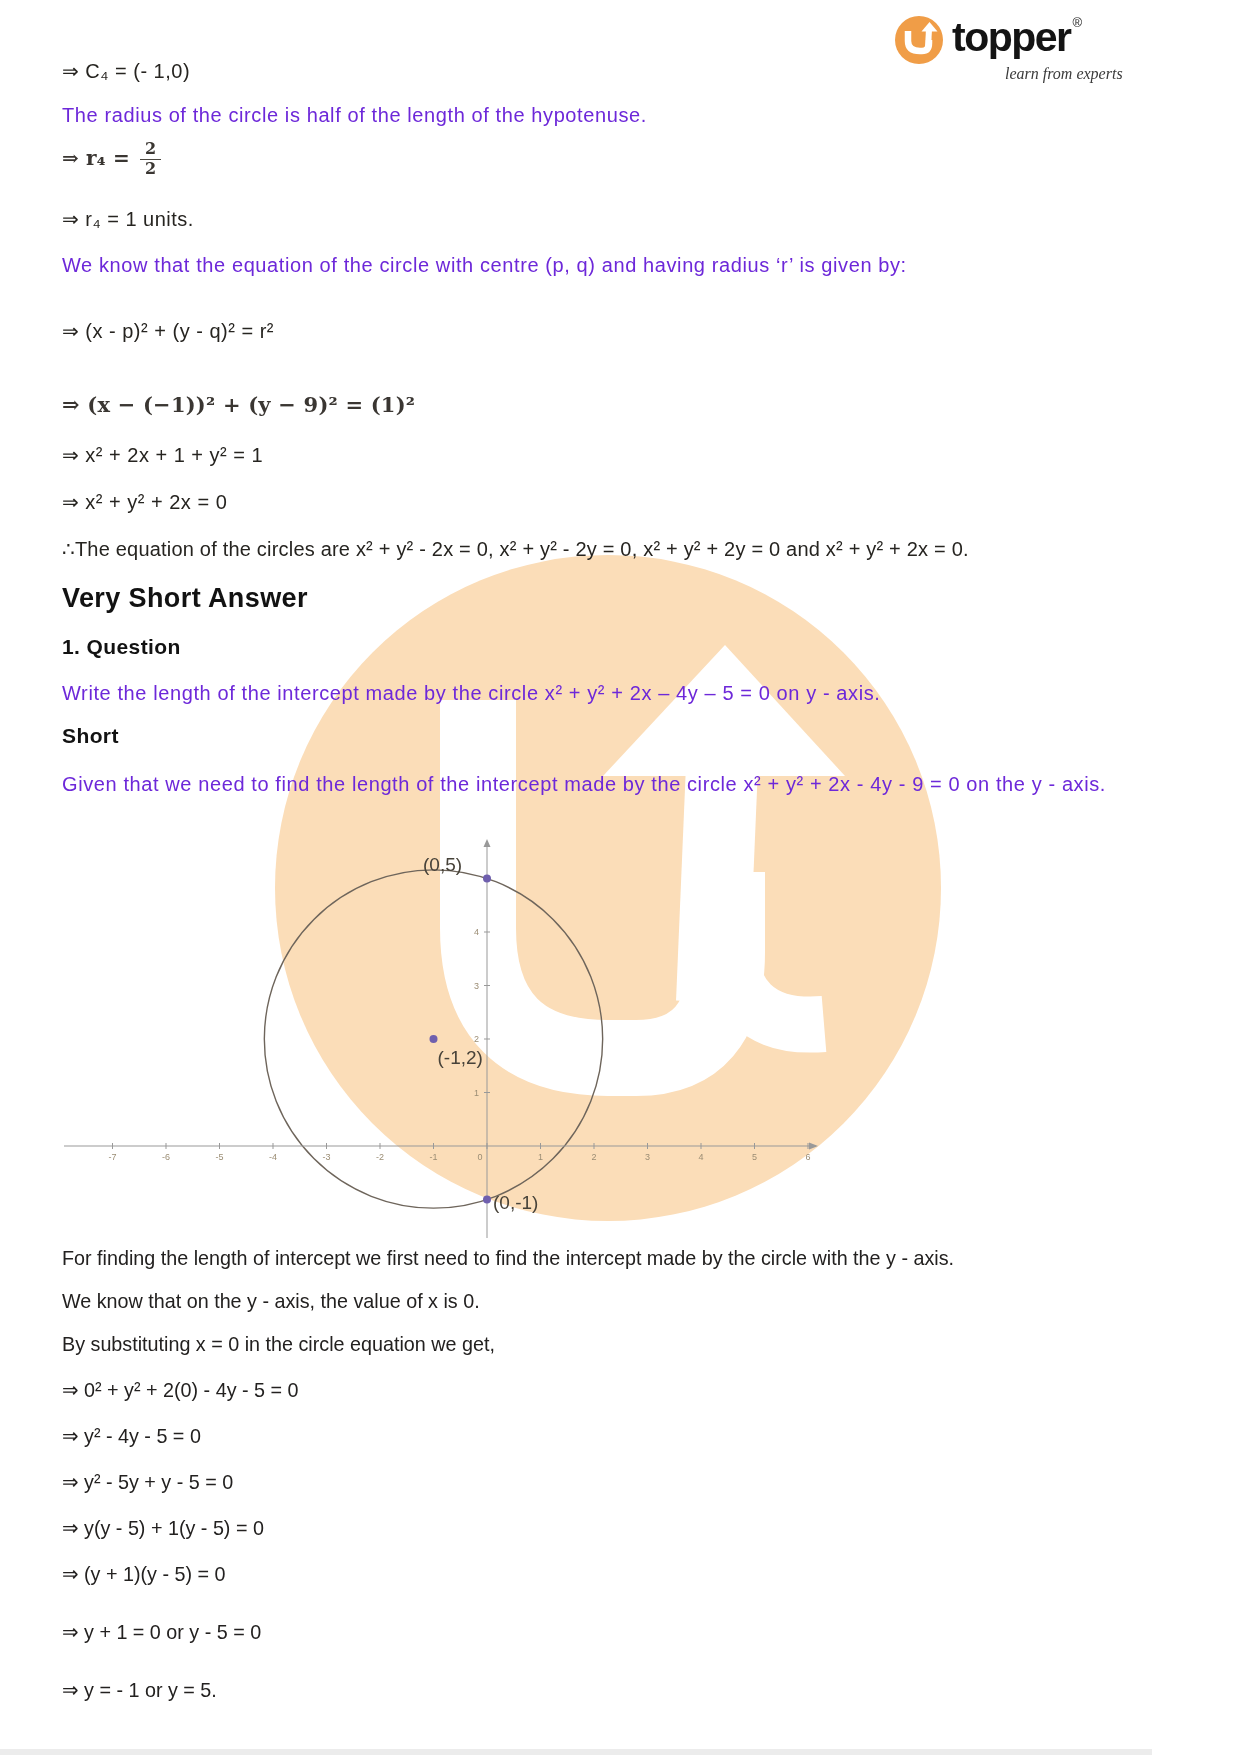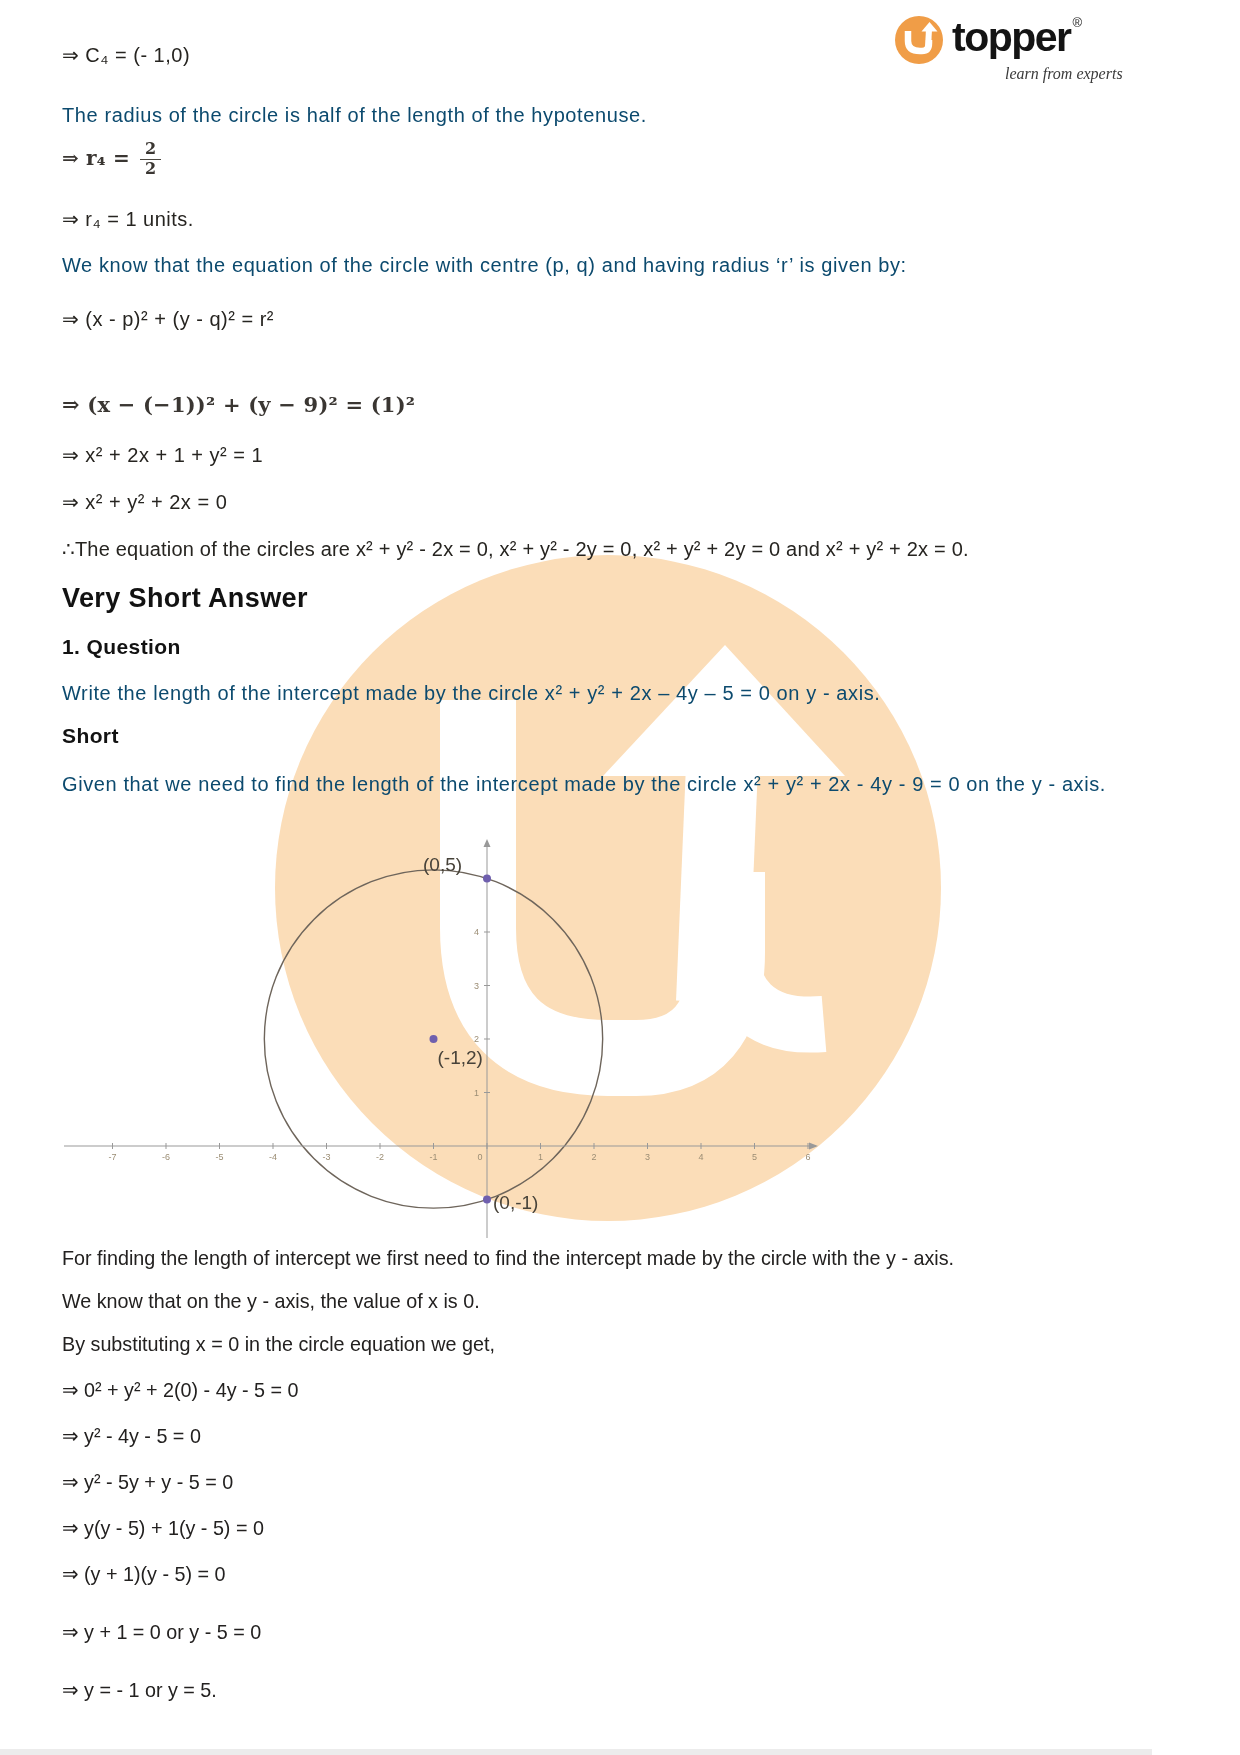--- a/index.html
+++ b/index.html
@@ -1,19 +1,19 @@
 <!DOCTYPE html>
 <html><head>
 <meta charset="utf-8">
 <style>
   html,body{margin:0;padding:0;background:#fff;}
   .page{position:relative;width:1152px;height:1755px;background:#ffffff;overflow:hidden;
         font-family:"Liberation Sans",sans-serif;color:#2e2c29;}
   .wm{position:absolute;left:0;top:0;width:1240px;height:1755px;pointer-events:none;}
-  .line{position:absolute;left:62px;white-space:nowrap;font-size:20px;letter-spacing:0.6px;color:#0c4a6e;}
+  .line{position:absolute;left:62px;white-space:nowrap;font-size:20px;letter-spacing:0.6px;color:#6d28d9;}
   .eq{font-size:20px;letter-spacing:0.5px;color:#262420;}
   .serif-eq{font-family:"DejaVu Serif","Liberation Serif",serif;font-weight:600;color:#3a3632;letter-spacing:0.2px;}
   .cond{letter-spacing:0;transform:scaleX(0.94);transform-origin:left center;font-size:21px;color:#232120;}
   .heading{font-size:27px;font-weight:700;color:#121212;letter-spacing:0.4px;}
   .subhead{font-size:21px;font-weight:700;color:#121212;letter-spacing:0.4px;}
   .wrap{white-space:normal;width:1060px;line-height:28px;}
   .frac{display:inline-block;text-align:center;vertical-align:middle;margin-left:10px;
         font-family:"DejaVu Serif","Liberation Serif",serif;font-weight:700;font-size:16px;line-height:1.05;color:#3a3632;}
   .frac .num{display:block;border-bottom:1.6px solid #4a463f;padding:0 5px 1px;}
   .frac .den{display:block;padding-top:1px;}
@@ -43,30 +43,30 @@
     <svg width="52" height="52" viewBox="0 0 52 52">
       <circle cx="26" cy="26" r="24" fill="#f09d47"></circle>
       <path d="M15 17 L15 27 Q15 37 27 37 L29 37 Q36 37 36 29 L36 26" fill="none" stroke="#fff" stroke-width="6.5"></path>
       <path d="M35 34 L36 15" fill="none" stroke="#fff" stroke-width="6"></path>
       <polygon points="36.5,8 28.5,17.5 44.5,17.5" fill="#fff"></polygon>
     </svg>
     <div class="logo-word"><span>topper</span><span class="logo-reg">®</span></div>
     <div class="logo-tag">learn from experts</div>
   </div>
 
-  <div class="line eq" style="top:43px">⇒ C₄ = (- 1,0)</div>
+  <div class="line eq" style="top:59px">⇒ C₄ = (- 1,0)</div>
   <div class="line" style="top:104px">The radius of the circle is half of the length of the hypotenuse.</div>
 
   <div class="line serif-eq" style="top:141px">
     <span>⇒ r₄  =</span><span class="frac"><span class="num">2</span><span class="den">2</span></span>
   </div>
 
   <div class="line eq" style="top:207px">⇒ r₄ = 1 units.</div>
   <div class="line" style="top:254px">We know that the equation of the circle with centre (p, q) and having radius ‘r’ is given by:</div>
-  <div class="line eq" style="top:307px">⇒ (x - p)² + (y - q)² = r²</div>
+  <div class="line eq" style="top:319px">⇒ (x - p)² + (y - q)² = r²</div>
   <div class="line serif-eq" style="top:392px;font-size:21px">⇒ (x − (−1))²  +  (y − 9)²  =  (1)²</div>
   <div class="line eq" style="top:443px">⇒ x² + 2x + 1 + y² = 1</div>
   <div class="line eq" style="top:490px">⇒ x² + y² + 2x = 0</div>
   <div class="line eq" style="top:537px;letter-spacing:0.2px">∴The equation of the circles are x² + y² - 2x = 0, x² + y² - 2y = 0, x² + y² + 2y = 0 and x² + y² + 2x = 0.</div>
 
   <div class="line heading" style="top:583px">Very Short Answer</div>
   <div class="line subhead" style="top:635px">1. Question</div>
   <div class="line" style="top:682px">Write the length of the intercept made by the circle x² + y² + 2x – 4y – 5 = 0 on y - axis.</div>
   <div class="line subhead" style="top:724px">Short</div>
   <div class="line wrap" style="top:770px">Given that we need to find the length of the intercept made by the circle x² + y² + 2x - 4y - 9 = 0 on the y - axis.</div>

